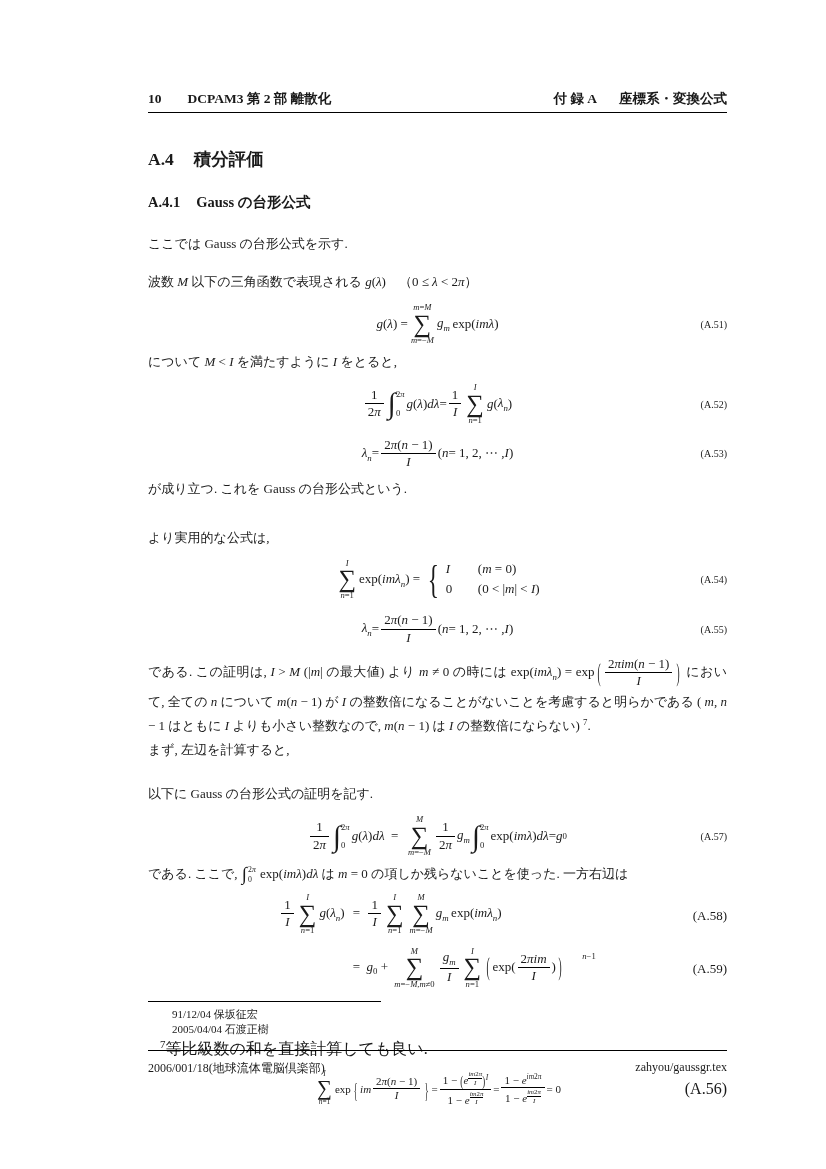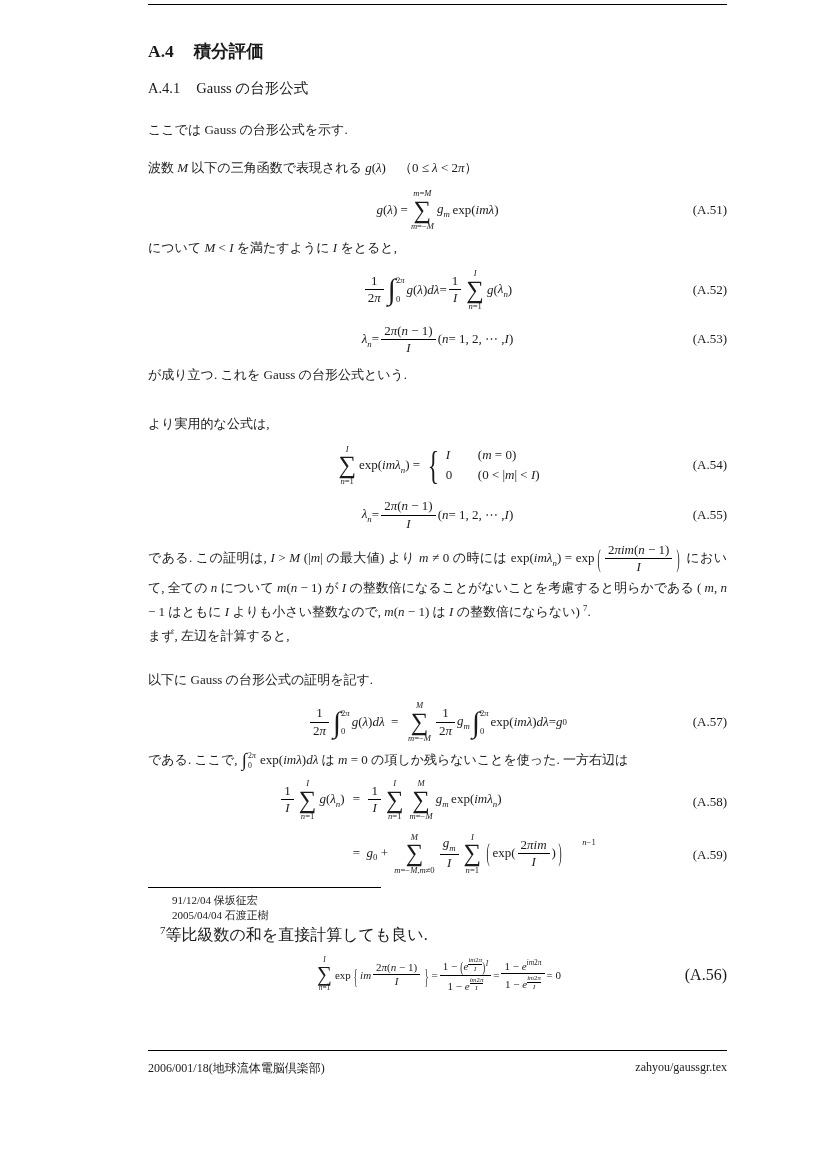--- a/index.html
+++ b/index.html
@@ -11,36 +11,36 @@
   
   .header-row{display:flex;justify-content:space-between;align-items:baseline;
               font-weight:bold;font-size:13.5px;padding-top:90px;}
   .hgap{display:inline-block;width:26px;}
   .hgap2{display:inline-block;width:22px;}
   .header-rule{border-top:1.2px solid #000;margin-top:4px;}
 
   
   .sec{margin-top:34px;font-size:17.5px;font-weight:bold;}
   .sec .num{margin-right:20px;}
-  .subsec{margin-top:16px;font-size:14.5px;font-weight:normal;}
+  .subsec{margin-top:22px;font-size:14.5px;font-weight:bold;}
   .subsec .num{margin-right:16px;}
 
   
   .para{font-size:13px;line-height:1.85;text-align:justify;}
   .mt20{margin-top:20px}.mt14{margin-top:14px}.mt24{margin-top:24px}
   .mt10{margin-top:7px}.mt2{margin-top:2px}
   i{font-family:"Liberation Serif","DejaVu Serif",serif;}
   sup{font-size:0.68em;}
   sub{font-size:0.68em;}
 
   
   .eq{position:relative;display:flex;justify-content:center;align-items:center;
       font-size:13px;margin:8px 0 4px 0;min-height:40px;}
   .eqbody{display:inline-flex;align-items:center;white-space:nowrap;}
-  .eqlabel{position:absolute;right:0;top:50%;transform:translateY(-50%);font-size:13px;}
+  .eqlabel{position:absolute;right:0;top:50%;transform:translateY(-50%);font-size:10px;}
 
   .frac{display:inline-block;text-align:center;vertical-align:middle;margin:0 2px;}
   .frac .fn{display:block;padding:0 3px;line-height:1.25;}
   .frac .fd{display:block;border-top:1px solid #000;padding:0 3px;line-height:1.25;}
 
   .sum{display:inline-flex;flex-direction:column;align-items:center;
        vertical-align:middle;margin:0 3px;}
   .sum .sl{font-size:0.66em;line-height:1.25;white-space:nowrap;}
   .sum .ss{font-size:1.9em;line-height:0.9;}
 
@@ -88,20 +88,28 @@
   .footer{position:absolute;left:148px;width:579px;top:1050px;}
   .footer-rule{border-top:1px solid #000;}
   .footer-row{display:flex;justify-content:space-between;font-size:12px;margin-top:9px;}
 </style>
 </head>
 <body>
 
 <div class="page">
   <div class="content">
 
+    <div class="header-row">
+      <span>
+        <span>10</span><span class="hgap"></span><span>DCPAM3 第 2 部 離散化</span>
+      </span>
+      <span>
+        <span>付 録 A</span><span class="hgap2"></span><span>座標系・変換公式</span>
+      </span>
+    </div>
     <div class="header-rule"></div>
 
     <div class="sec">
       <span class="num">A.4</span><span>積分評価</span>
     </div>
 
     <div class="subsec">
       <span class="num">A.4.1</span><span>Gauss の台形公式</span>
     </div>
 

